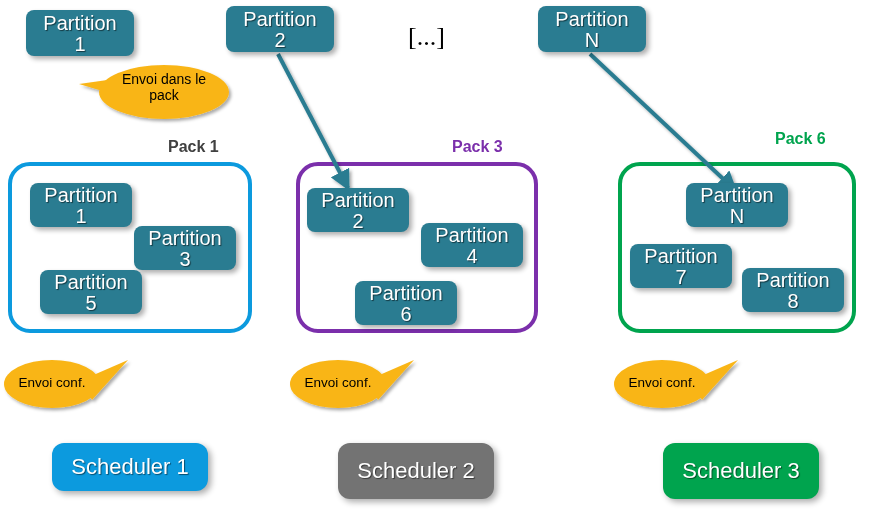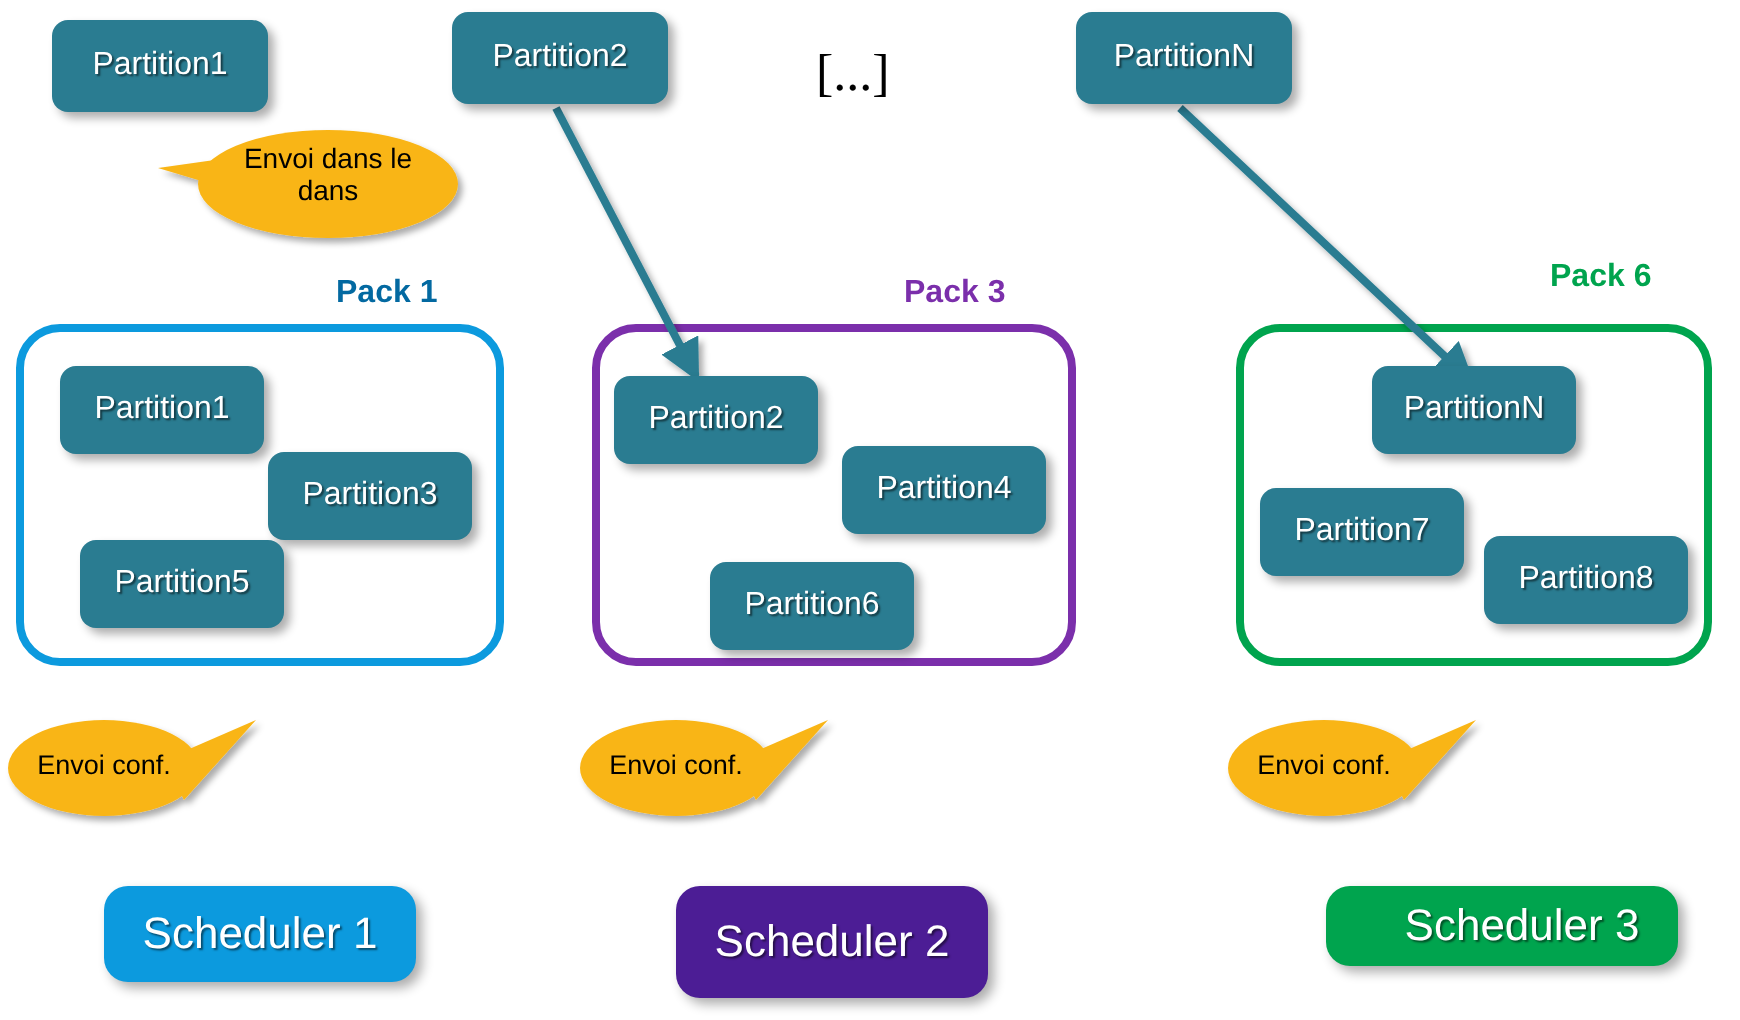--- a/index.html
+++ b/index.html
@@ -16,25 +16,25 @@
   svg.arrows{z-index:2;}
 
   
   .part{
     position:absolute;
     background:#2a7c91;
     border-radius:8px;
     box-shadow:3px 3px 5px rgba(0,0,0,0.32);
     color:#ffffff;
     display:flex;
-    flex-direction:row;
+    flex-direction:column;
     align-items:center;
     justify-content:center;
     line-height:1.04;
-    font-size:16px;
+    font-size:20px;
     text-shadow:1px 1px 1px rgba(0,0,0,0.55);
     z-index:4;
     box-sizing:border-box;
     padding-top:1px;
   }
   .part .l1{display:block;}
   .part .l2{display:block;}
 
   
   .pack{
@@ -48,37 +48,37 @@
   .pack.p2{border:4px solid #7b2fab;}
   .pack.p3{border:4px solid #00a44e;}
 
   .packlabel{
     position:absolute;
     font-size:16px;
     font-weight:bold;
     white-space:nowrap;
     z-index:5;
   }
-  .packlabel.p1{color:#0369a1;text-align:right;}
+  .packlabel.p1{color:#404040;text-align:right;}
   .packlabel.p2{color:#7b2fab;}
   .packlabel.p3{color:#00a44e;}
 
   
   .sched{
     position:absolute;
     border-radius:12px;
     box-shadow:3px 3px 6px rgba(0,0,0,0.33);
     color:#ffffff;
     font-size:22px;
     display:flex;align-items:center;justify-content:center;
     text-shadow:1px 1px 1px rgba(0,0,0,0.5);
     z-index:4;
   }
   .sched.s1{background:#0c9ade;}
-  .sched.s2{background:#4c1d95;}
+  .sched.s2{background:#737373;}
   .sched.s3{background:#00a44e;}
 
   
   .callout-text{
     position:absolute;
     z-index:6;
     color:#000000;
     font-size:13.5px;
     text-align:center;
     line-height:1.12;
@@ -212,23 +212,23 @@
     </g>
     <g filter="url(#softshadow)">
 
       <path d="M 738 360 L 692 380 L 702 400 Z" fill="#f9b516"></path>
       <ellipse cx="662" cy="384" rx="48" ry="24" fill="#f9b516"></ellipse>
     </g>
   </svg>
 
   <div class="callout-text big" style="left:112px;top:72px;width:104px;">
     <span>Envoi dans le</span>
-    <span>dans</span>
+    <span>pack</span>
   </div>
   <div class="callout-text" style="left:8px;top:375px;width:88px;">Envoi conf.</div>
   <div class="callout-text" style="left:294px;top:375px;width:88px;">Envoi conf.</div>
   <div class="callout-text" style="left:618px;top:375px;width:88px;">Envoi conf.</div>
 
   <div class="sched s1" style="left:52px;top:443px;width:156px;height:48px;">Scheduler 1</div>
   <div class="sched s2" style="left:338px;top:443px;width:156px;height:56px;">Scheduler 2</div>
-  <div class="sched s3" style="left:663px;top:443px;width:156px;height:40px;padding-left:20px;">Scheduler 3</div>
+  <div class="sched s3" style="left:663px;top:443px;width:156px;height:56px;">Scheduler 3</div>
 
 </div>
 
 </body></html>

